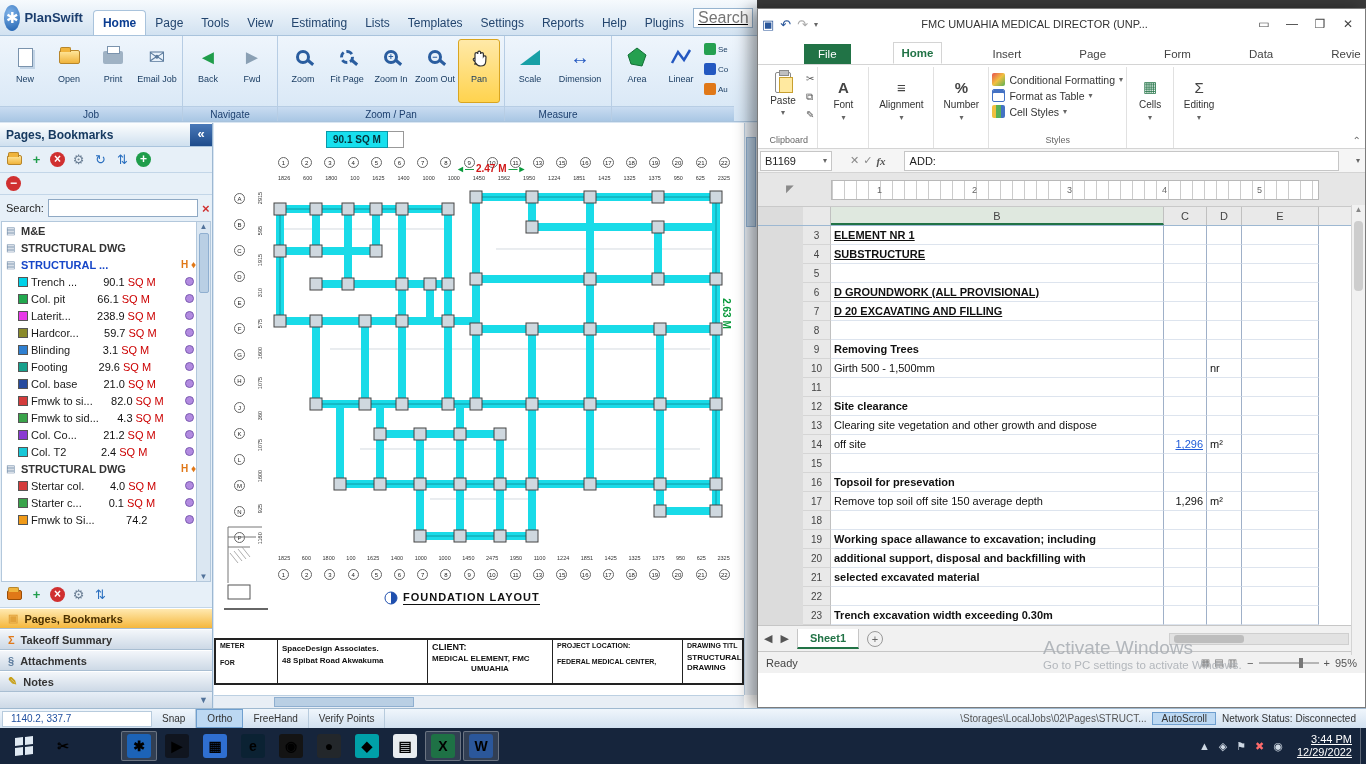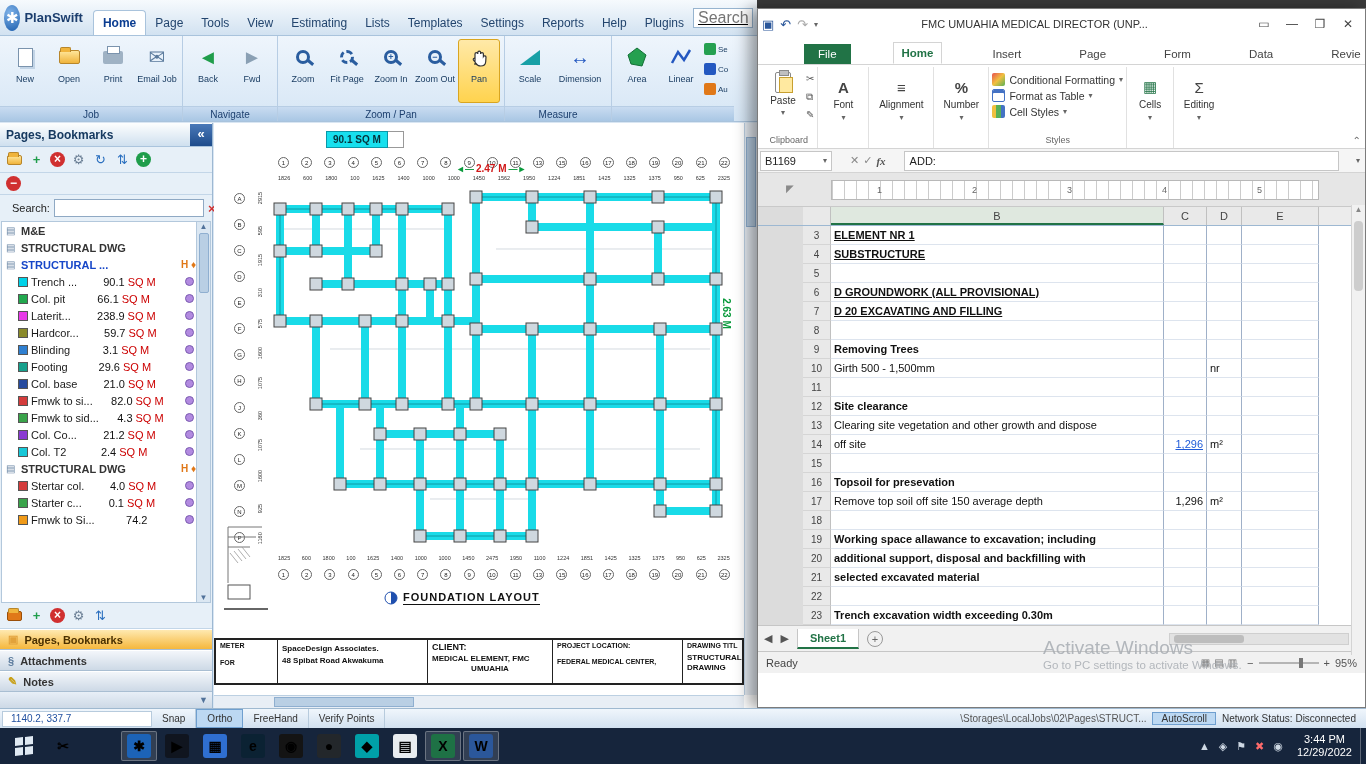--- a/index.html
+++ b/index.html
@@ -40,21 +40,21 @@
   .cuticon { width:12px; height:12px; border-radius:2px; }
 
   
   #ps-left { left:0; top:123px; width:213px; height:585px; background:#e7f0f8; border-right:1px solid #9db8d2; display:flex; flex-direction:column; }
   .lp-head { height:24px; display:flex; align-items:center; background:linear-gradient(#fdfefe,#cfe0ef); border-bottom:1px solid #aac4dd; padding-left:6px; font-size:12px; font-weight:bold; color:#173a60; }
   .lp-collapse { margin-left:auto; width:22px; height:22px; background:linear-gradient(#4a79b8,#1e4c8c); color:#fff; text-align:center; line-height:20px; font-size:13px; }
   .lp-tools { height:26px; display:flex; align-items:center; gap:5px; padding:0 6px; border-bottom:1px solid #c3d6e8; }
   .lp-tools2 { height:22px; display:flex; align-items:center; padding:0 6px; border-bottom:1px solid #c3d6e8; }
   .ti { width:17px; height:17px; display:inline-flex; align-items:center; justify-content:center; font-size:13px; }
   .ci { width:15px; height:15px; border-radius:50%; color:#fff; font-size:12px; line-height:15px; text-align:center; font-weight:bold; }
-  .lp-search { height:26px; display:flex; align-items:center; gap:4px; padding:0 12px; }
+  .lp-search { height:26px; display:flex; align-items:center; gap:4px; padding:0 6px; }
   .lp-search label { font-size:11px; color:#222; }
   .lp-search input { flex:1; height:18px; border:1px solid #8fa9c4; font-size:11px; padding:0 3px; }
   .lp-tree { flex:1; background:#fff; border:1px solid #b3c8dc; margin:0 1px; overflow:hidden; display:flex; }
   .tree-col { flex:1; overflow:hidden; }
   .trow { display:flex; align-items:center; height:17px; font-size:11px; padding-left:4px; gap:3px; white-space:nowrap; }
   .trow .gicon { color:#6b87a5; font-size:10px; width:12px; }
   .trow .sw { width:10px; height:10px; border:1px solid #555; margin-left:12px; }
   .trow .tlabel { color:#1a1a1a; overflow:hidden; }
   .trow.selected .tlabel { color:#1646c8; font-weight:bold; }
   .trow.group .tlabel { font-weight:bold; color:#333; }
@@ -194,21 +194,21 @@
 
   
   #taskbar { left:0; top:728px; width:1366px; height:36px; background:#16253c; display:flex; align-items:center; padding-left:4px; }
   .startbtn { width:40px; height:36px; display:flex; align-items:center; justify-content:center; }
   .winlogo { display:grid; grid-template-columns:8px 8px; grid-template-rows:8px 8px; gap:2px; transform:skewY(-6deg); }
   .winlogo span { background:#dfe9f2; }
   .tbicon { width:36px; height:30px; margin:0 1px; display:flex; align-items:center; justify-content:center; border-radius:2px; }
   .tbicon.open { background:rgba(255,255,255,.12); box-shadow:inset 0 0 0 1px rgba(255,255,255,.28); }
   .tbglyph { width:24px; height:24px; border-radius:3px; display:flex; align-items:center; justify-content:center; font-size:14px; font-weight:bold; }
   .tray { margin-left:auto; display:flex; align-items:center; gap:9px; color:#cfd9e4; font-size:11px; padding-right:6px; }
-  .clock { text-align:center; color:#fff; font-size:11px; line-height:13px; padding:0 8px; }
+  .clock { text-align:right; color:#fff; font-size:11px; line-height:13px; padding:0 8px;text-decoration:underline; }
   .showdesk { width:6px; height:36px; border-left:1px solid rgba(255,255,255,.3); }
 </style>
 </head>
 <body>
 
 <div class="screen">
 
   <div id="ps" class="abs">
 
     <div class="ps-tabs">
@@ -565,20 +565,23 @@
           </span>
         <span class="ti" style="color:#1f9d4b;font-weight:bold">+</span>
         <span class="ci" style="background:#d03030">×</span>
         <span class="ti" style="color:#6b7f95">⚙</span>
         <span class="ti" style="color:#2a6fbf">⇅</span>
       </div>
       <div class="lp-sections">
 
       <div class="secbar sec-active i-folder">
             <span>Pages, Bookmarks</span>
+          </div>
+          <div class="secbar i-sigma">
+            <span>Takeoff Summary</span>
           </div>
           <div class="secbar i-clip">
             <span>Attachments</span>
           </div>
           <div class="secbar i-pencil">
             <span>Notes</span>
           </div>
         </div>
       <div class="lp-foot">
           <span>▼</span>

